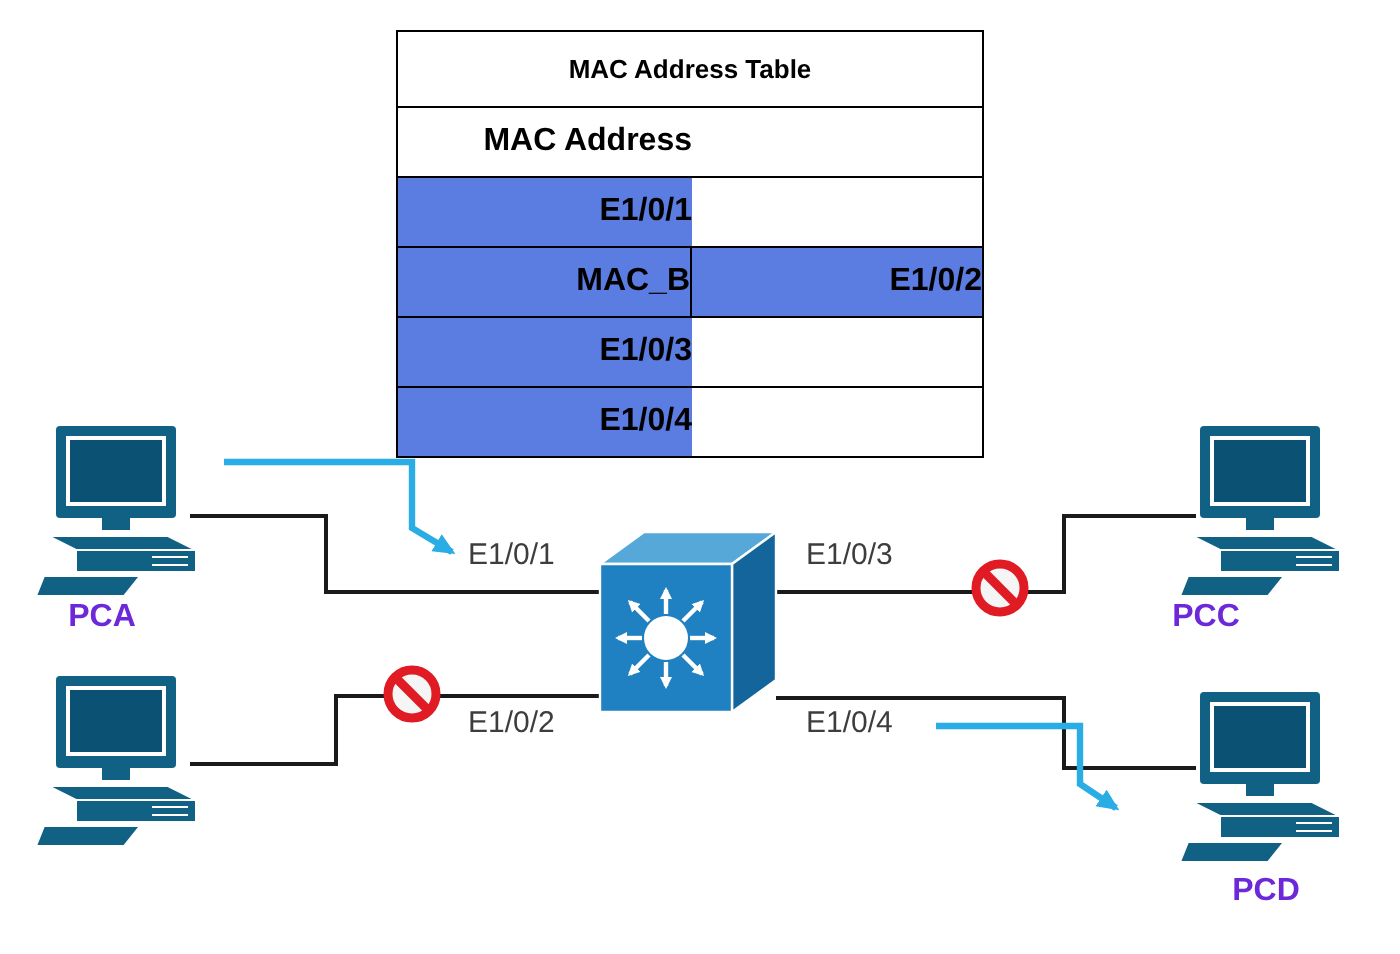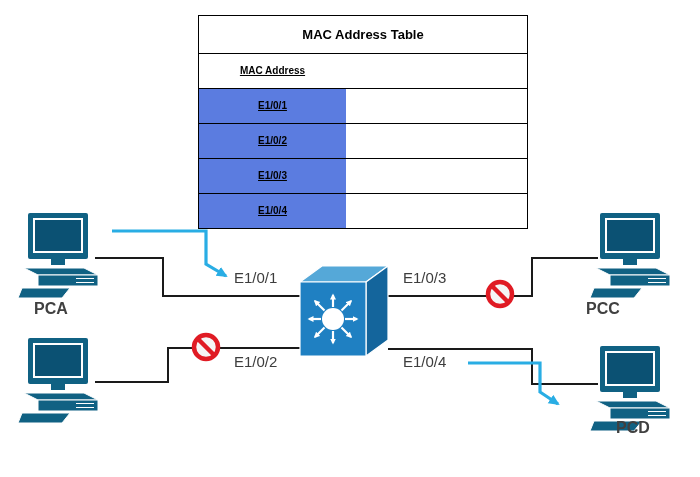--- a/index.html
+++ b/index.html
@@ -13,58 +13,58 @@
     --blocked-sign:#e01b24;
     --link-line:#1a1a1a;
   }
   html,body{margin:0;padding:0;background:#fff;}
   .stage{
     position:relative;width:700px;height:477px;background:#ffffff;
     overflow:hidden;font-family:"Liberation Sans",sans-serif;
   }
   
   .mac-table{
-    position:absolute;left:198px;top:15px;width:330px;
+    position:absolute;left:198px;top:15px;width:294px;
     border:1px solid #000;background:#fff;box-sizing:border-box;
   }
   .t-title{
     height:37px;line-height:37px;text-align:center;font-weight:bold;
     font-size:13px;color:#000;border-bottom:1px solid #000;
   }
   .t-row{display:grid;grid-template-columns:147px 1fr;border-bottom:1px solid #000;}
   .t-row:last-child{border-bottom:none;}
   .t-cell{
-    height:34px;line-height:34px;text-align:center;font-weight:bold;
-    font-size:10px;color:#000;border-right:1px solid #000;text-decoration:underline;
+    height:34px;line-height:34px;text-align:right;font-weight:bold;
+    font-size:16px;color:#000;border-right:1px solid #000;
   }
   .t-cell:last-child{border-right:none;}
   .t-data .t-cell{background:var(--table-row-bg,#5b7ce0);}
   
   .wires{position:absolute;left:0;top:0;width:700px;height:477px;}
   .link{fill:none;stroke:var(--link-line,#1a1a1a);stroke-width:2;}
   .flow{fill:none;stroke:var(--flow-arrow,#29ade4);stroke-width:3.2;}
   .flow-fill{fill:var(--flow-arrow,#29ade4);}
   .ban-ring{fill:#f5f5f5;stroke:var(--blocked-sign,#e01b24);stroke-width:4.5;}
   .ban-slash{stroke:var(--blocked-sign,#e01b24);stroke-width:4.5;stroke-linecap:round;}
   
   .pc{position:absolute;width:86px;height:86px;}
   .pc-body{fill:var(--pc-body,#106183);}
   .pc-screen{fill:var(--pc-screen,#0b5173);}
   .pc-pca{left:18px;top:213px;}
   .pc-pcb{left:18px;top:338px;}
   .pc-pcc{left:590px;top:213px;}
   .pc-pcd{left:590px;top:346px;}
   .pc-label{
     position:absolute;width:86px;text-align:center;font-weight:bold;
-    font-size:16px;color:#404040;
+    font-size:16px;color:#6d28d9;
   }
   .lbl-pca{left:8px;top:300px;}
   .lbl-pcb{left:8px;top:430px;}
   .lbl-pcc{left:560px;top:300px;}
-  .lbl-pcd{left:590px;top:419px;}
+  .lbl-pcd{left:590px;top:437px;}
   .switch{position:absolute;left:296px;top:264px;width:96px;height:96px;}
   .sw-front{fill:var(--switch-front,#1f80c2);}
   .sw-top{fill:var(--switch-top,#55a8d8);}
   .sw-side{fill:var(--switch-side,#14659c);}
   .sw-edge{stroke:#fff;stroke-width:1.2;stroke-linejoin:round;}
   .sw-arrow{stroke:#fff;stroke-width:2.2;}
   .port-label{
     position:absolute;font-size:15px;color:#3d3d3d;white-space:nowrap;
   }
   .pl-1{left:234px;top:269px;}
@@ -107,20 +107,21 @@
 
   <div class="mac-table">
     <div class="t-title">MAC Address Table</div>
     <div class="t-row t-head">
       <div class="t-cell">MAC Address</div>
     </div>
     <div class="t-row t-data">
       <div class="t-cell">E1/0/1</div>
     </div>
     <div class="t-row t-data">
+      <div class="t-cell">MAC_B</div>
       <div class="t-cell">E1/0/2</div>
     </div>
     <div class="t-row t-data">
       <div class="t-cell">E1/0/3</div>
     </div>
     <div class="t-row t-data">
       <div class="t-cell">E1/0/4</div>
     </div>
   </div>
 

